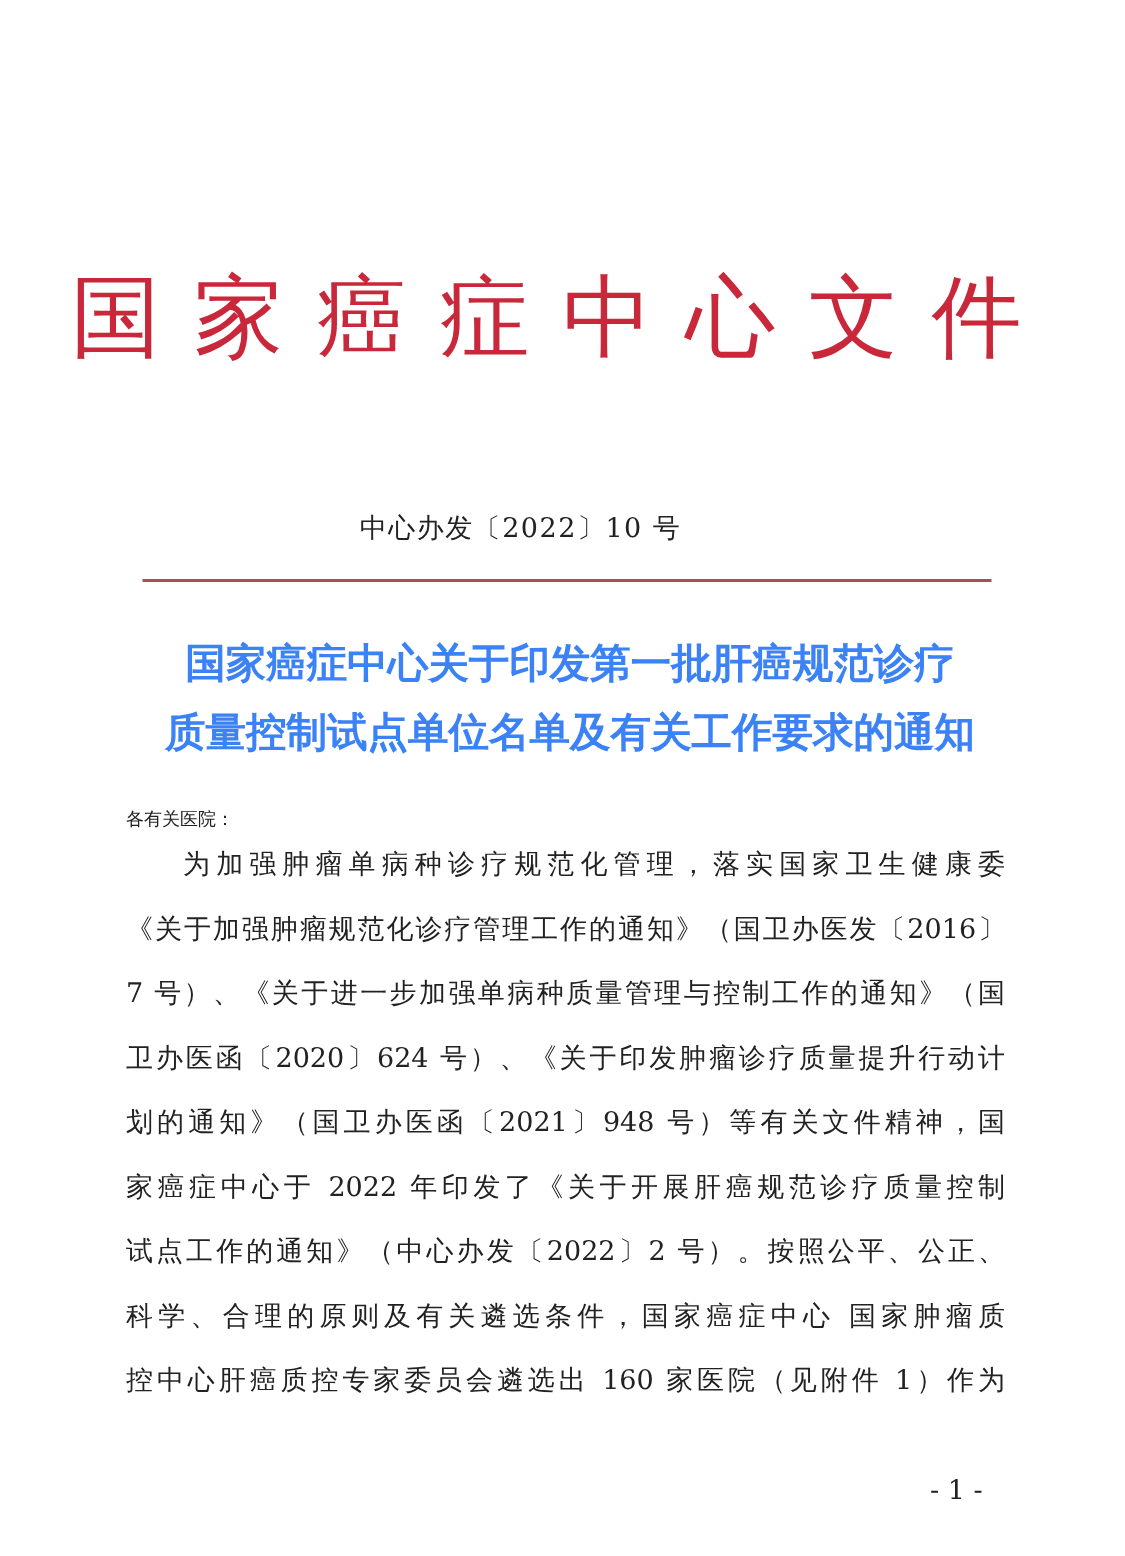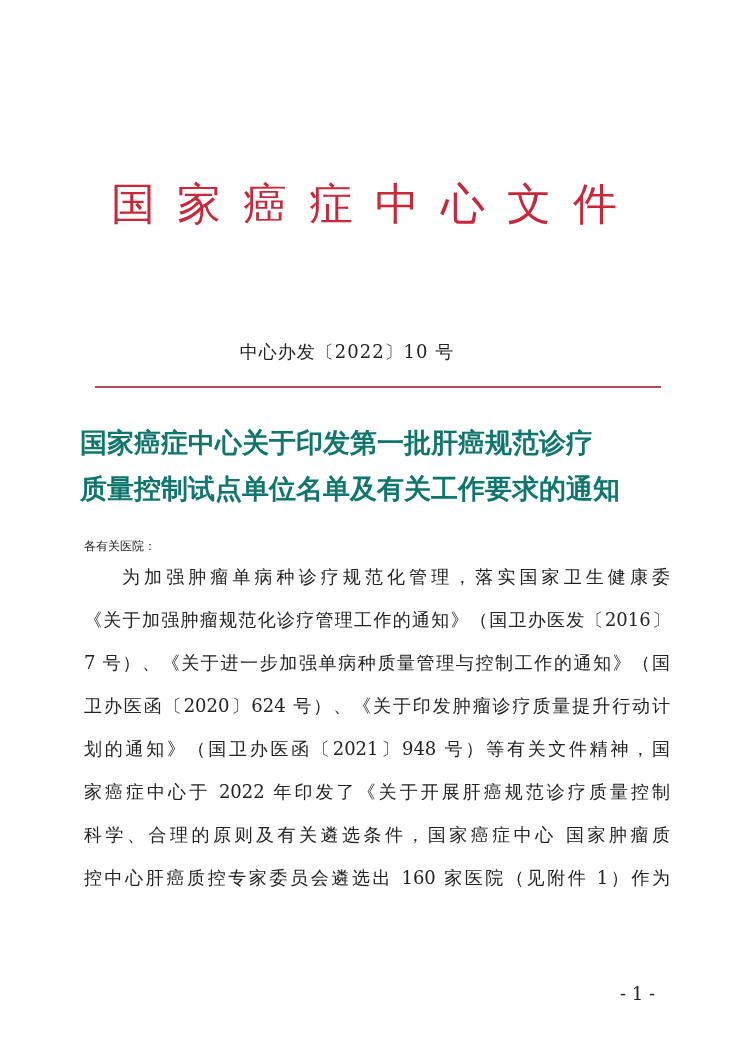--- a/index.html
+++ b/index.html
@@ -1,27 +1,27 @@
 <!DOCTYPE html>
 <html><head>
   <meta charset="utf-8">
   <style>
     html, body { margin: 0; padding: 0; background: #ffffff; }
     body { width: 750px; height: 1037px; position: relative; overflow: hidden;
            font-family: "DejaVu Serif", "Liberation Serif", serif; color: #1a1a1a; }
     .masthead { position: absolute; top: 182px; left: 0; width: 750px; text-align: center;
-                font-family: "DejaVu Serif", serif; font-size: 44px; color: #c8283a;
+                font-family: "DejaVu Serif", serif; font-size: 60px; color: #c8283a;
                 letter-spacing: 22px; font-weight: normal; line-height: 1; }
     .docno { position: absolute; top: 340px; left: 0; width: 694px; text-align: center;
              font-size: 18px; color: #222; letter-spacing: 1px; }
     .redline { position: absolute; top: 386px; left: 95px; width: 566px; height: 2px;
                background: #b04a5a; }
-    .title { position: absolute; top: 420px; left: 80px; width: 600px; text-align: left;
+    .title { position: absolute; top: 420px; left: 80px; width: 600px; text-align: center;
              font-family: "DejaVu Sans", sans-serif; font-weight: bold; font-size: 27px;
-             line-height: 46px; color: #0f766e; }
+             line-height: 46px; color: #3b82f6; }
     .salutation { position: absolute; top: 538px; left: 84px; font-size: 12px; color: #222; }
     .body { position: absolute; top: 555px; left: 84px; width: 586px; font-size: 18px;
             line-height: 43px; color: #222; text-align: justify; }
     .body .line { display: block; white-space: nowrap; text-align-last: justify; }
     .body .indent { padding-left: 38px; }
     .pageno { position: absolute; top: 983px; left: 620px; font-size: 18px; color: #222; }
   </style>
 </head>
 <body>
 
@@ -36,17 +36,18 @@
 
 <div class="salutation">各有关医院：</div>
 
 <div class="body">
   <span class="line indent">为加强肿瘤单病种诊疗规范化管理，落实国家卫生健康委</span>
   <span class="line">《关于加强肿瘤规范化诊疗管理工作的通知》（国卫办医发〔2016〕</span>
   <span class="line">7 号）、《关于进一步加强单病种质量管理与控制工作的通知》（国</span>
   <span class="line">卫办医函〔2020〕624 号）、《关于印发肿瘤诊疗质量提升行动计</span>
   <span class="line">划的通知》（国卫办医函〔2021〕948 号）等有关文件精神，国</span>
   <span class="line">家癌症中心于 2022 年印发了《关于开展肝癌规范诊疗质量控制</span>
+  <span class="line">试点工作的通知》（中心办发〔2022〕2 号）。按照公平、公正、</span>
   <span class="line">科学、合理的原则及有关遴选条件，国家癌症中心 国家肿瘤质</span>
   <span class="line">控中心肝癌质控专家委员会遴选出 160 家医院（见附件 1）作为</span>
 </div>
 
 <div class="pageno">- 1 -</div>
 
 </body></html>

